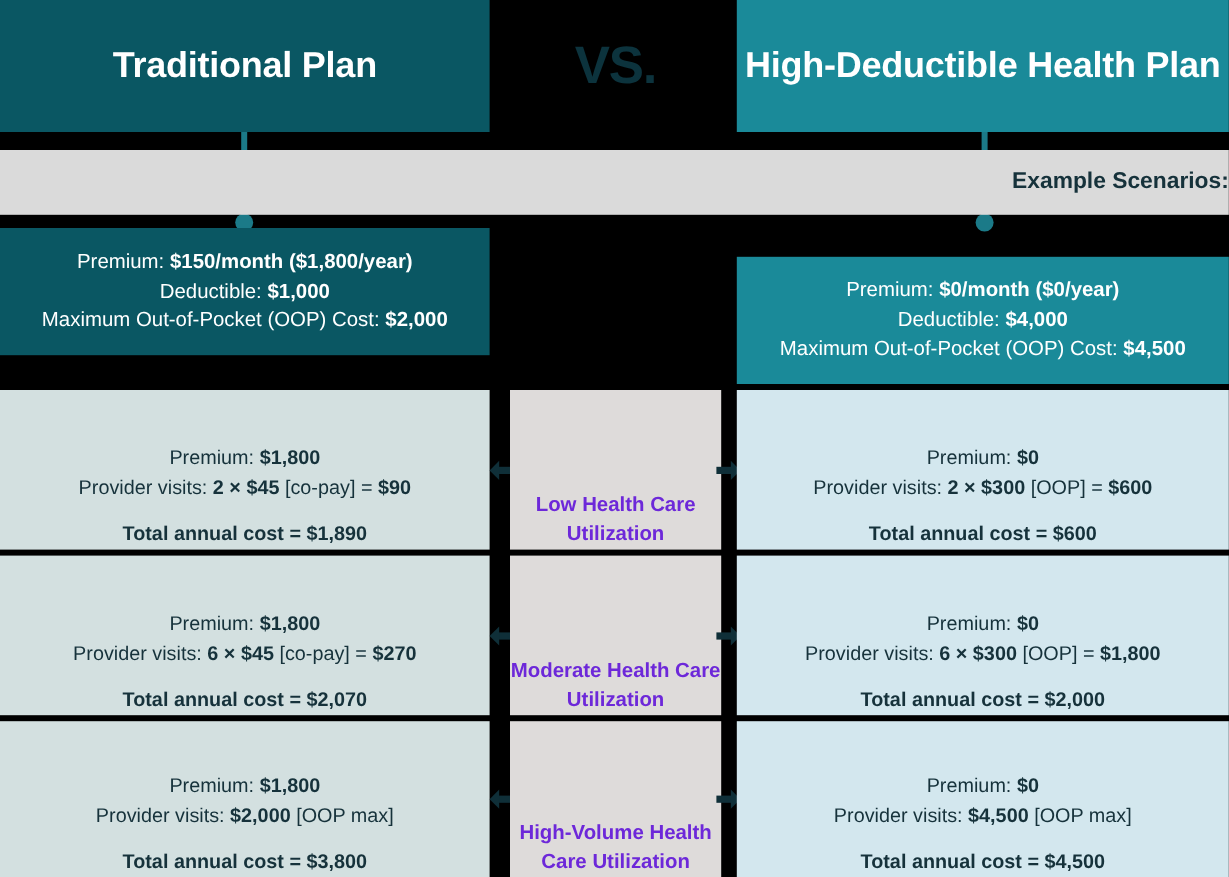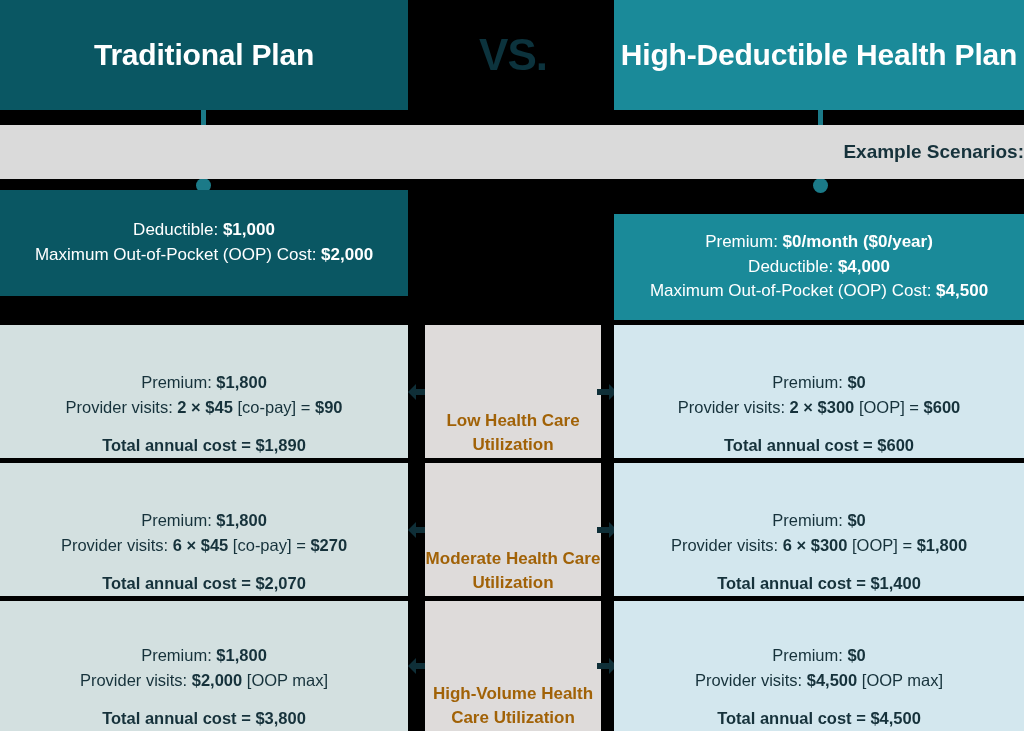--- a/index.html
+++ b/index.html
@@ -74,21 +74,21 @@
   }
   .cell-left{ left:0; width:408px; background:#d3e0e0; }
   .cell-mid{ left:425px; width:176px; background:#dedbda; }
   .cell-right{ left:614px; width:410px; background:#d3e7ee; }
 
   .cell p{ font-size:16.5px; line-height:1.5; color:#16323b; }
   .cell p b{ font-weight:bold; }
   .total{ margin-top:14px; font-weight:bold; font-size:16.5px; }
 
   .mid-label{
-    font-size:17px; font-weight:bold; line-height:1.45; color:#a16207;
+    font-size:17px; font-weight:bold; line-height:1.45; color:#6d28d9;
   }
 
   
   .arrow{ position:absolute; top:50%; transform:translateY(-50%); }
   .arrow-line{ position:absolute; height:6px; background:#0f2f38; top:-3px; }
   .arrow-head{
     position:absolute; width:0; height:0;
     border-top:8px solid transparent; border-bottom:8px solid transparent;
     top:-8px;
   }
@@ -118,20 +118,23 @@
   <div class="bulb bulb-l"></div>
   <div class="conn conn-r"></div>
   <div class="bulb bulb-r"></div>
 
   <div class="scen-bar">
     <span>Example Scenarios:</span>
   </div>
 
   <div class="sum sum-left">
     <p>
+      <span>Premium: </span><b>$150/month ($1,800/year)</b>
+    </p>
+    <p>
       <span>Deductible: </span><b>$1,000</b>
     </p>
     <p>
       <span>Maximum Out-of-Pocket (OOP) Cost: </span><b>$2,000</b>
     </p>
   </div>
 
   <div class="sum sum-right">
     <p>
       <span>Premium: </span><b>$0/month ($0/year)</b>
@@ -205,21 +208,21 @@
         <div class="arrow-head"></div>
     </div>
 
     <div class="cell cell-right">
       <p>
         <span>Premium: </span><b>$0</b>
       </p>
       <p>
         <span>Provider visits: </span><b>6 × $300</b><span> [OOP] = </span><b>$1,800</b>
       </p>
-      <p class="total">Total annual cost = $1,400</p>
+      <p class="total">Total annual cost = $2,000</p>
     </div>
   </div>
 
   <div class="row row-3">
     <div class="cell cell-left">
       <p>
         <span>Premium: </span><b>$1,800</b>
       </p>
       <p>
         <span>Provider visits: </span><b>$2,000</b><span> [OOP max]</span><b></b>

